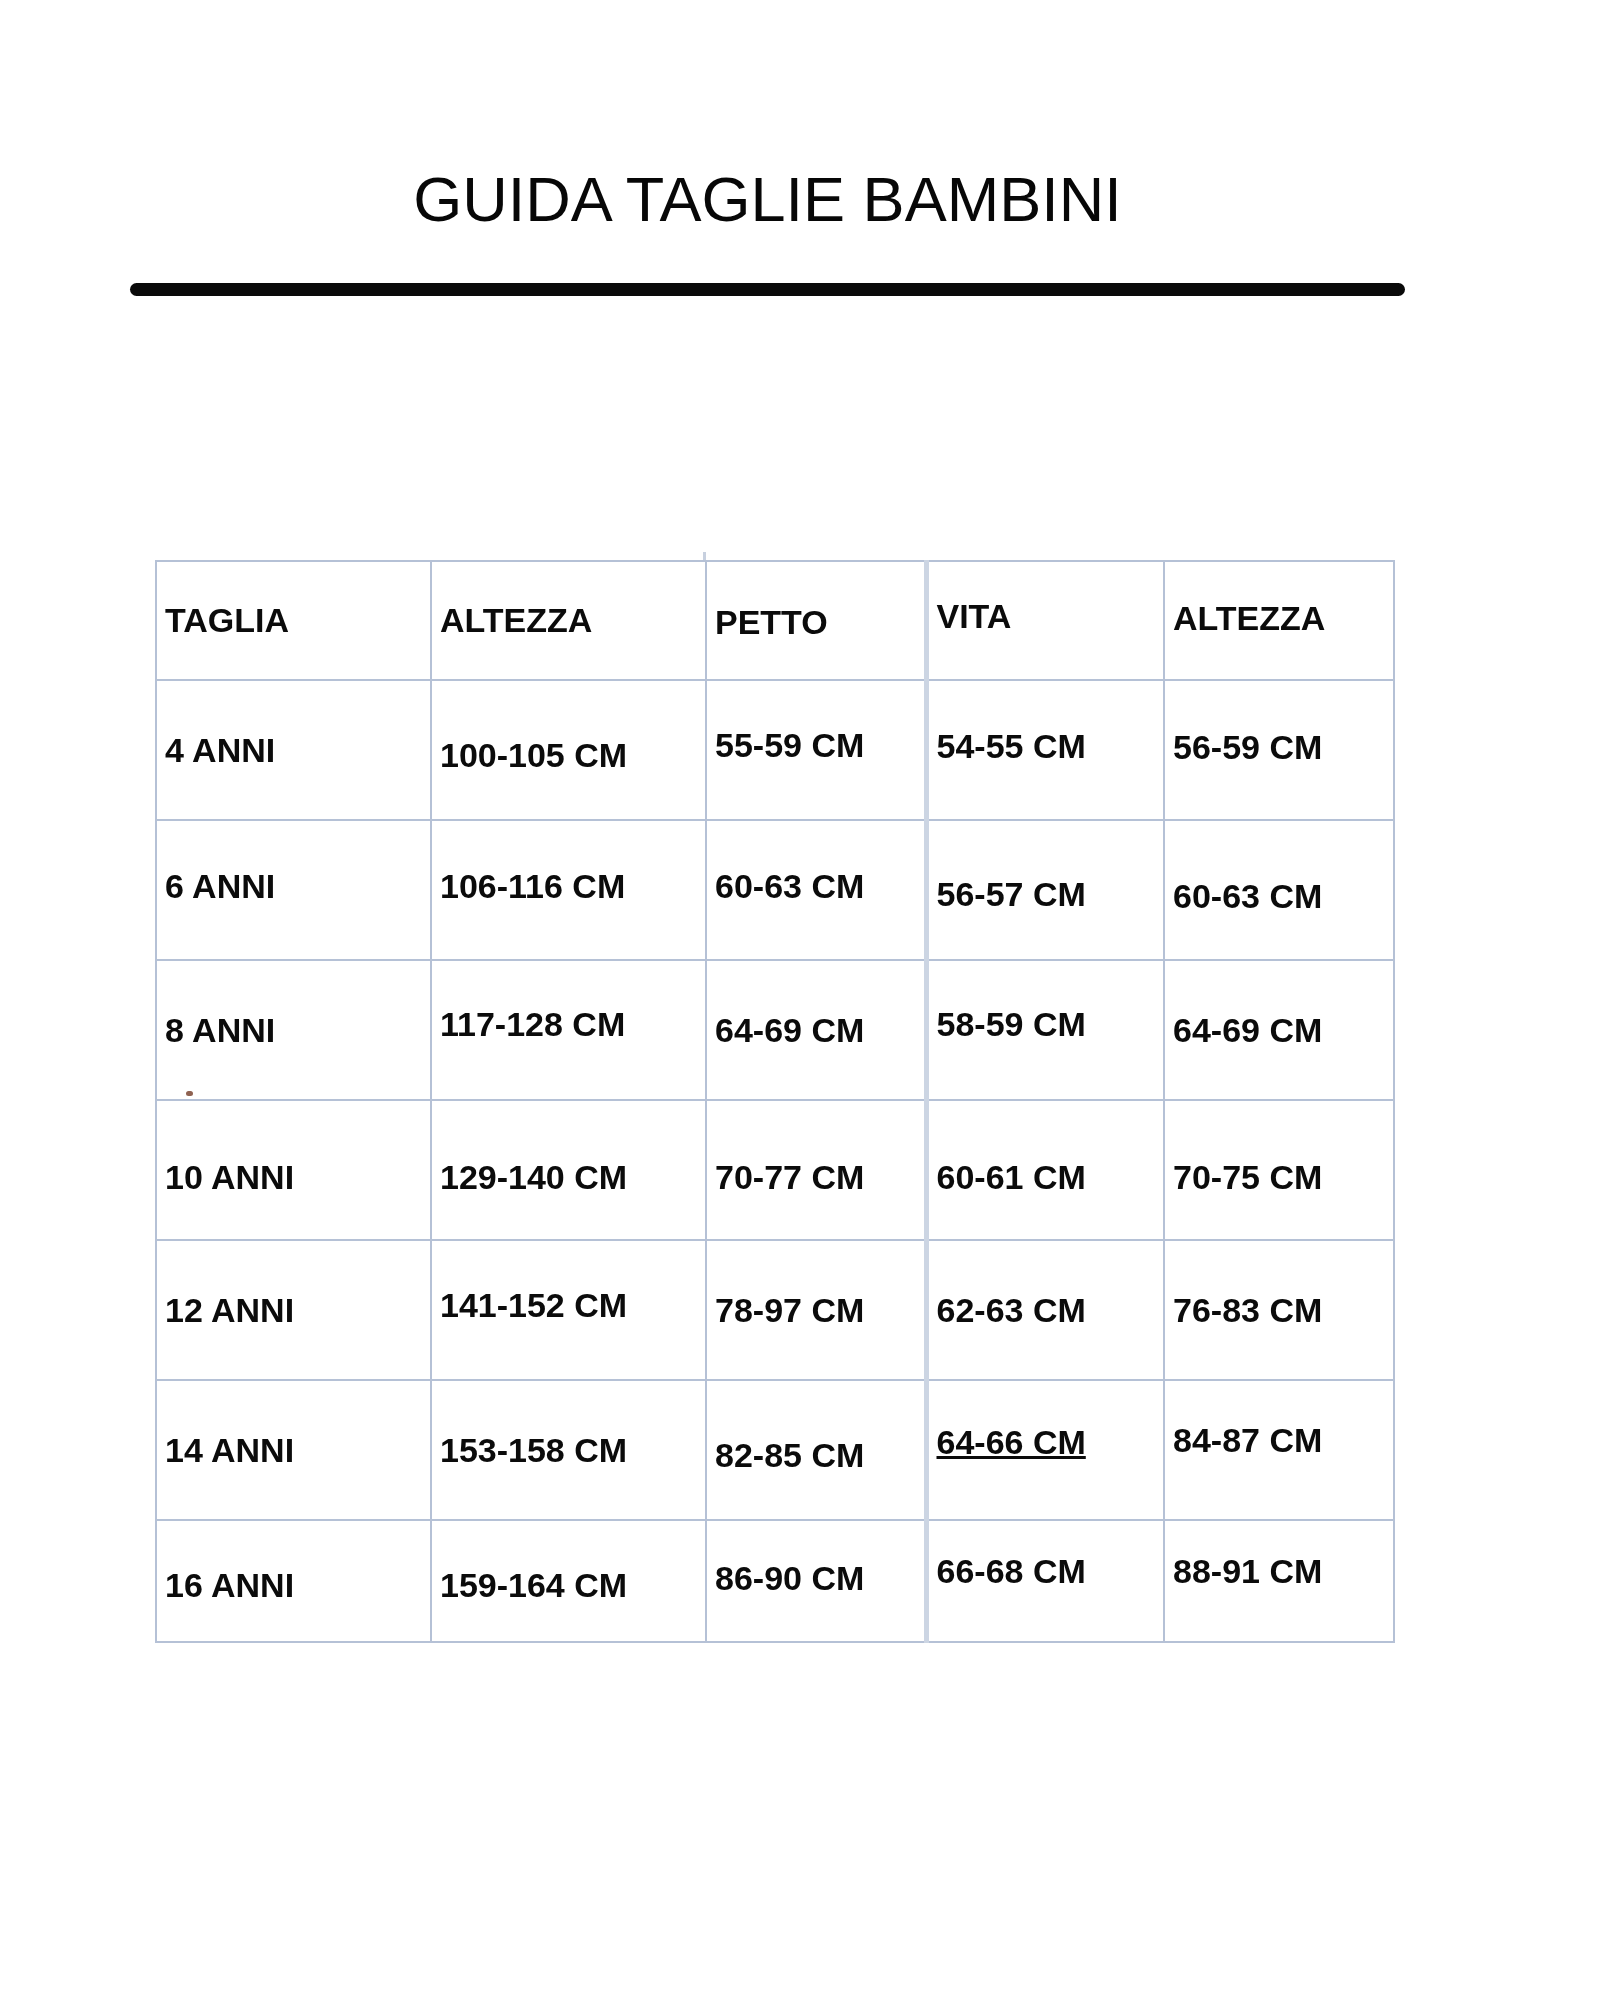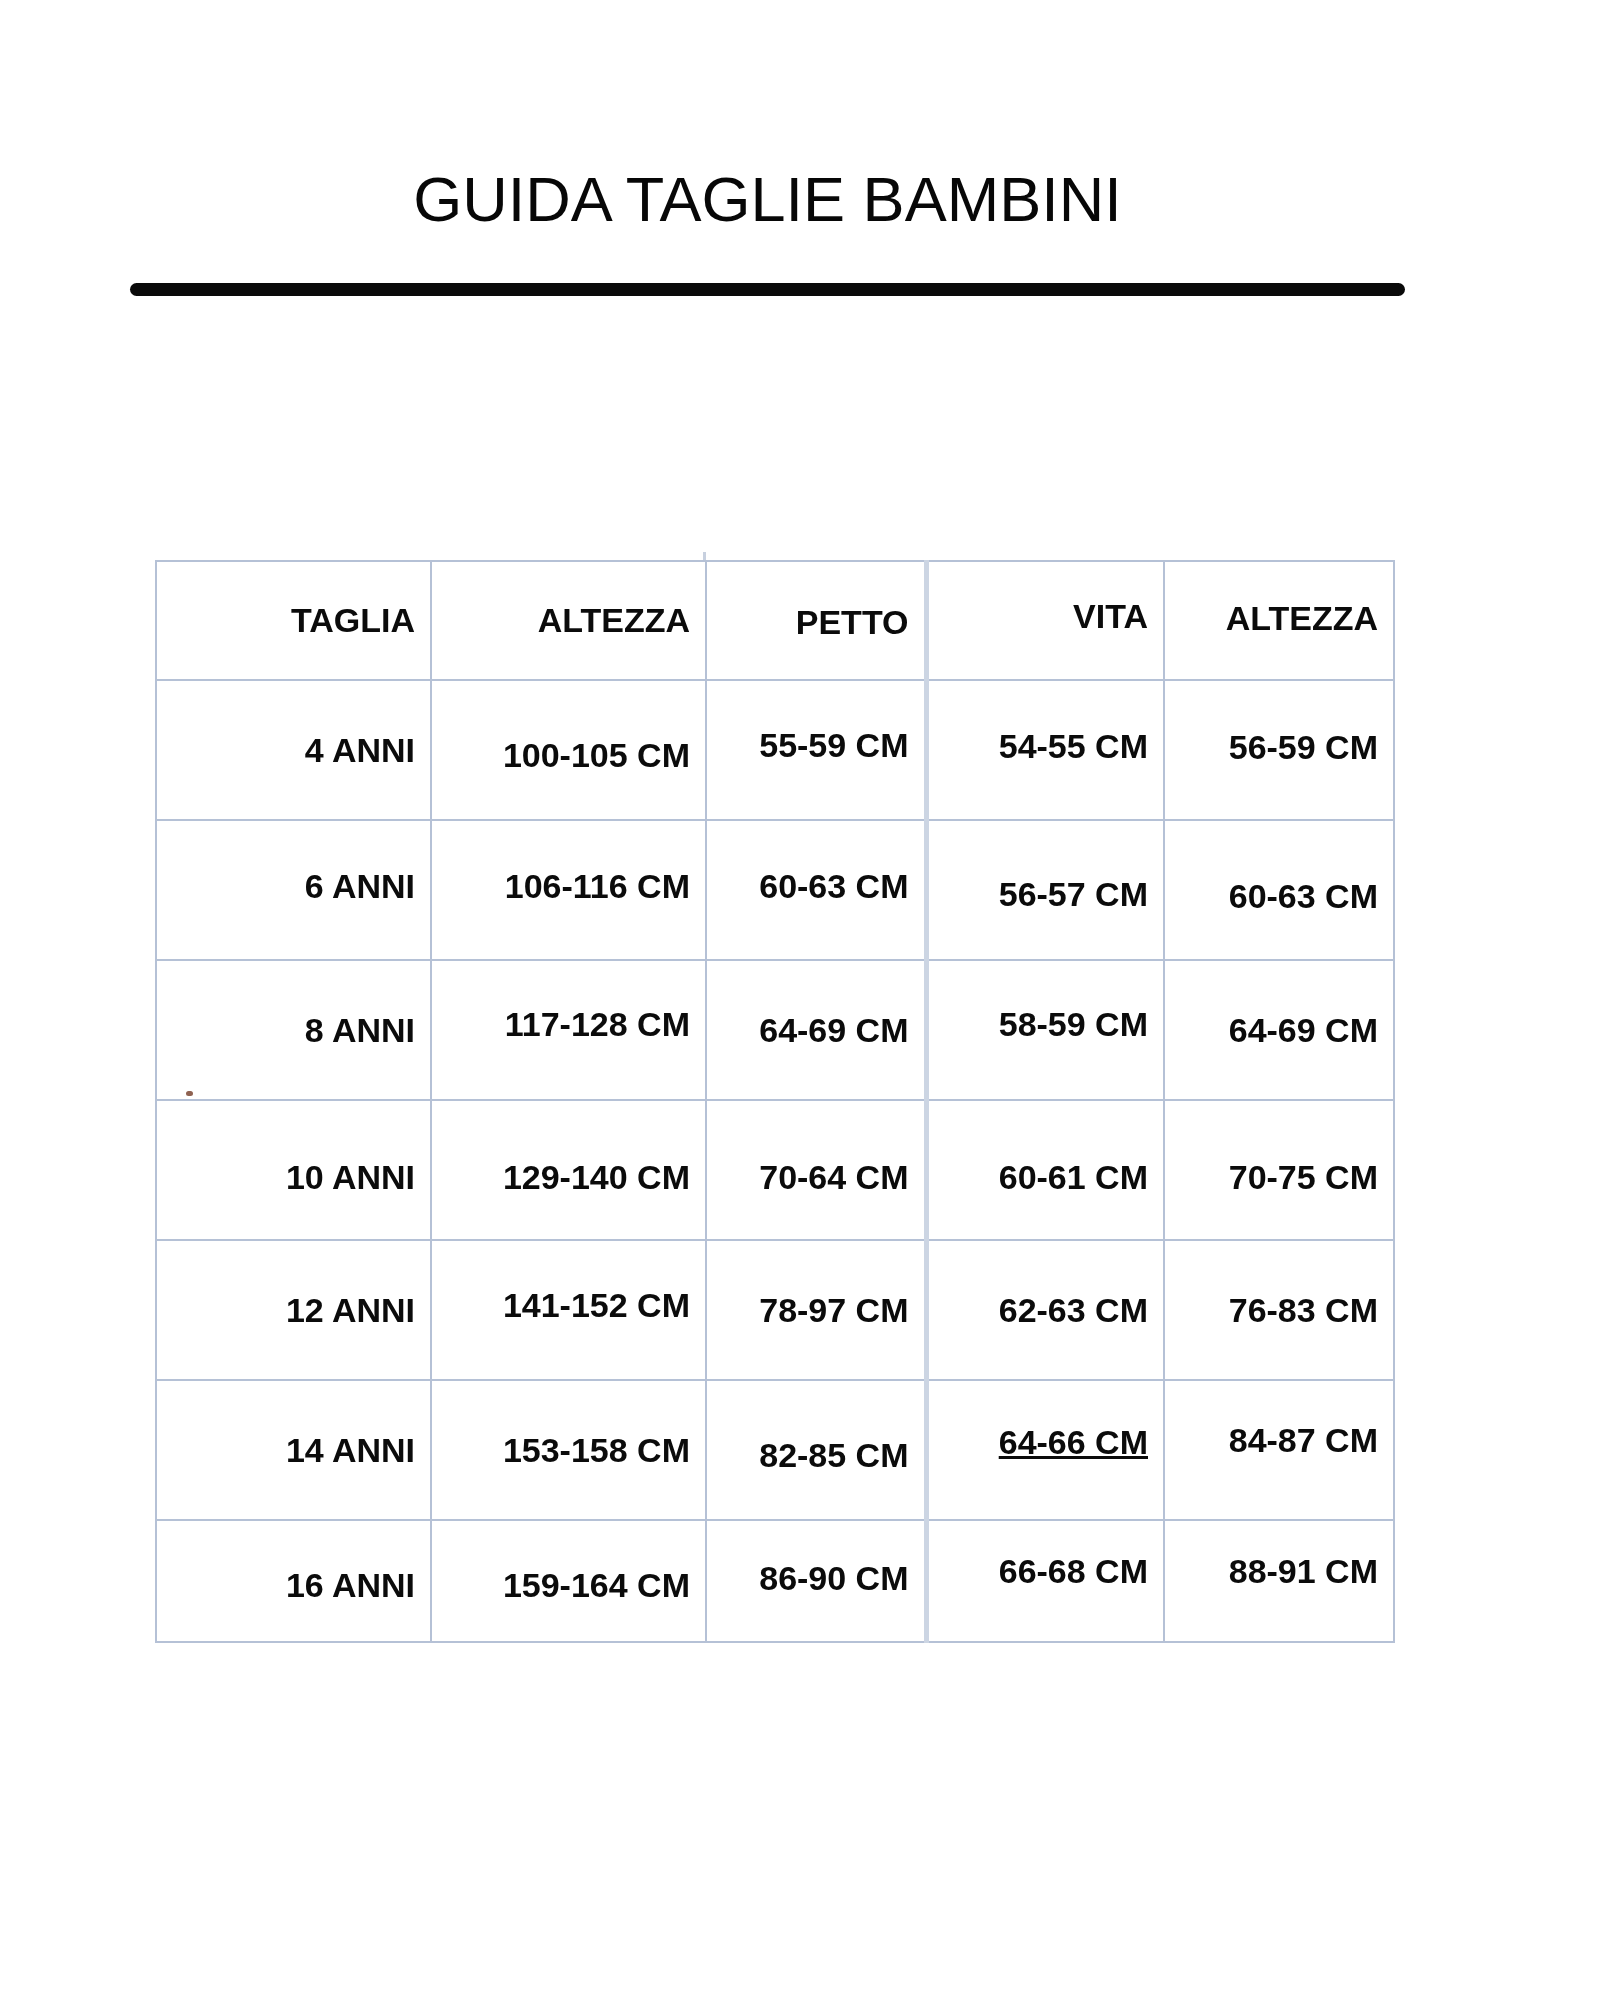--- a/index.html
+++ b/index.html
@@ -49,25 +49,25 @@
     left: 155px;
     top: 560px;
   }
   table.size-table {
     border-collapse: collapse;
     table-layout: fixed;
   }
   table.size-table th,
   table.size-table td {
     border: 2px solid #b5c1d6;
-    text-align: right;
+    text-align: left;
     vertical-align: middle;
     font-weight: bold;
     font-size: 34px;
-    padding: 15px;
+    padding: 8px;
     background: #ffffff;
     color: #0b0b0b;
   }
   
   table.size-table th:nth-child(4),
   table.size-table td:nth-child(4) {
     border-left-width: 5px;
     border-left-color: #ccd5e3;
   }
   col.c1 { width: 275px; }
@@ -171,21 +171,21 @@
         <tr>
           <td><span>8 ANNI</span></td>
           <td><span>117-128 CM</span></td>
           <td><span>64-69 CM</span></td>
           <td><span>58-59 CM</span></td>
           <td><span>64-69 CM</span></td>
         </tr>
         <tr>
           <td><span>10 ANNI</span></td>
           <td><span>129-140 CM</span></td>
-          <td><span>70-64 CM</span></td>
+          <td><span>70-77 CM</span></td>
           <td><span>60-61 CM</span></td>
           <td><span>70-75 CM</span></td>
         </tr>
         <tr>
           <td><span>12 ANNI</span></td>
           <td><span>141-152 CM</span></td>
           <td><span>78-97 CM</span></td>
           <td><span>62-63 CM</span></td>
           <td><span>76-83 CM</span></td>
         </tr>

